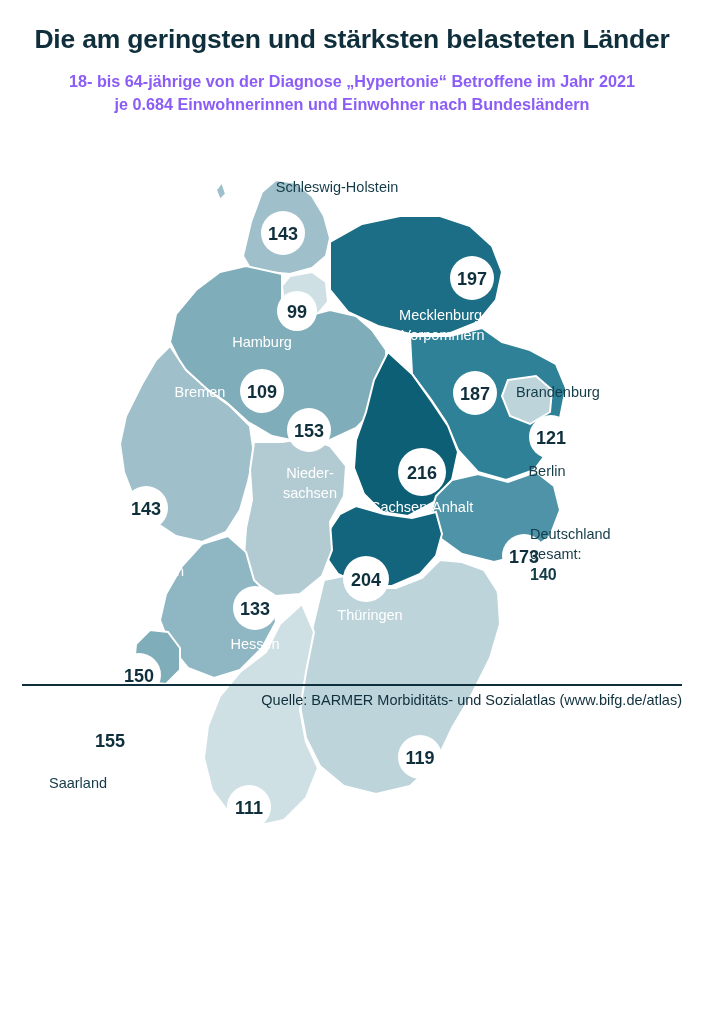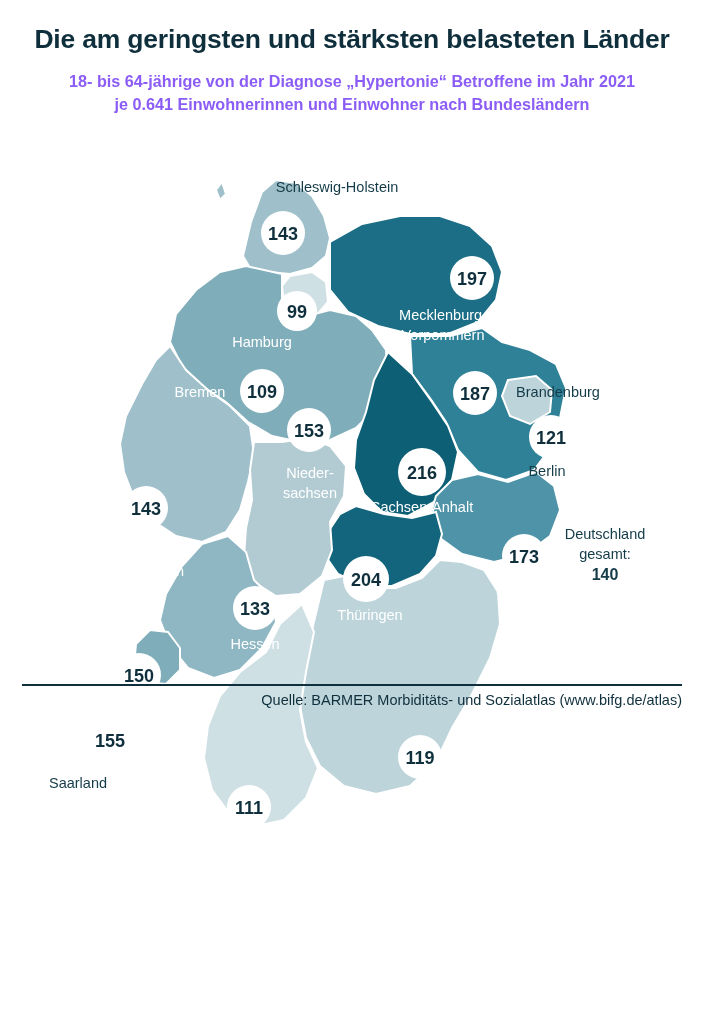--- a/index.html
+++ b/index.html
@@ -76,21 +76,20 @@
     fill: #ffffff;
   }
   .region-label.dark {
     fill: #143b48;
   }
   .total-box {
     position: absolute;
     right: 24px;
     top: 525px;
     width: 150px;
-    text-align: center;
     font-size: 14.5px;
     line-height: 1.35;
     color: #143b48;
   }
   .total-box .total-value {
     font-weight: bold;
     font-size: 16px;
   }
   .footer-rule {
     position: absolute;
@@ -110,21 +109,21 @@
   }
 </style>
 </head>
 <body>
 
 <div class="page">
 
   <div class="title">Die am geringsten und stärksten belasteten Länder</div>
   <div class="subtitle">
     <div>18- bis 64-jährige von der Diagnose „Hypertonie“ Betroffene im Jahr 2021</div>
-    <div>je 0.641 Einwohnerinnen und Einwohner nach Bundesländern</div>
+    <div>je 0.684 Einwohnerinnen und Einwohner nach Bundesländern</div>
   </div>
 
   <div class="map-wrap">
     <svg class="map" width="704" height="810" viewBox="0 0 704 810" xmlns="http://www.w3.org/2000/svg">
 
       <path fill="#9fc0ca" stroke="#ffffff" stroke-width="2" d="M243,106 L251,72 L262,42 L276,30 L296,33 L312,46 L324,66 L330,88 L326,106 L312,118 L290,124 L268,122 L250,118 Z"></path>
       <path fill="#9fc0ca" stroke="#ffffff" stroke-width="2" d="M216,40 L222,32 L226,44 L220,50 Z"></path>
 
       <path fill="#cfe0e5" stroke="#ffffff" stroke-width="2" d="M290,126 L312,122 L326,132 L328,152 L316,166 L296,166 L284,152 L282,136 Z"></path>
 

